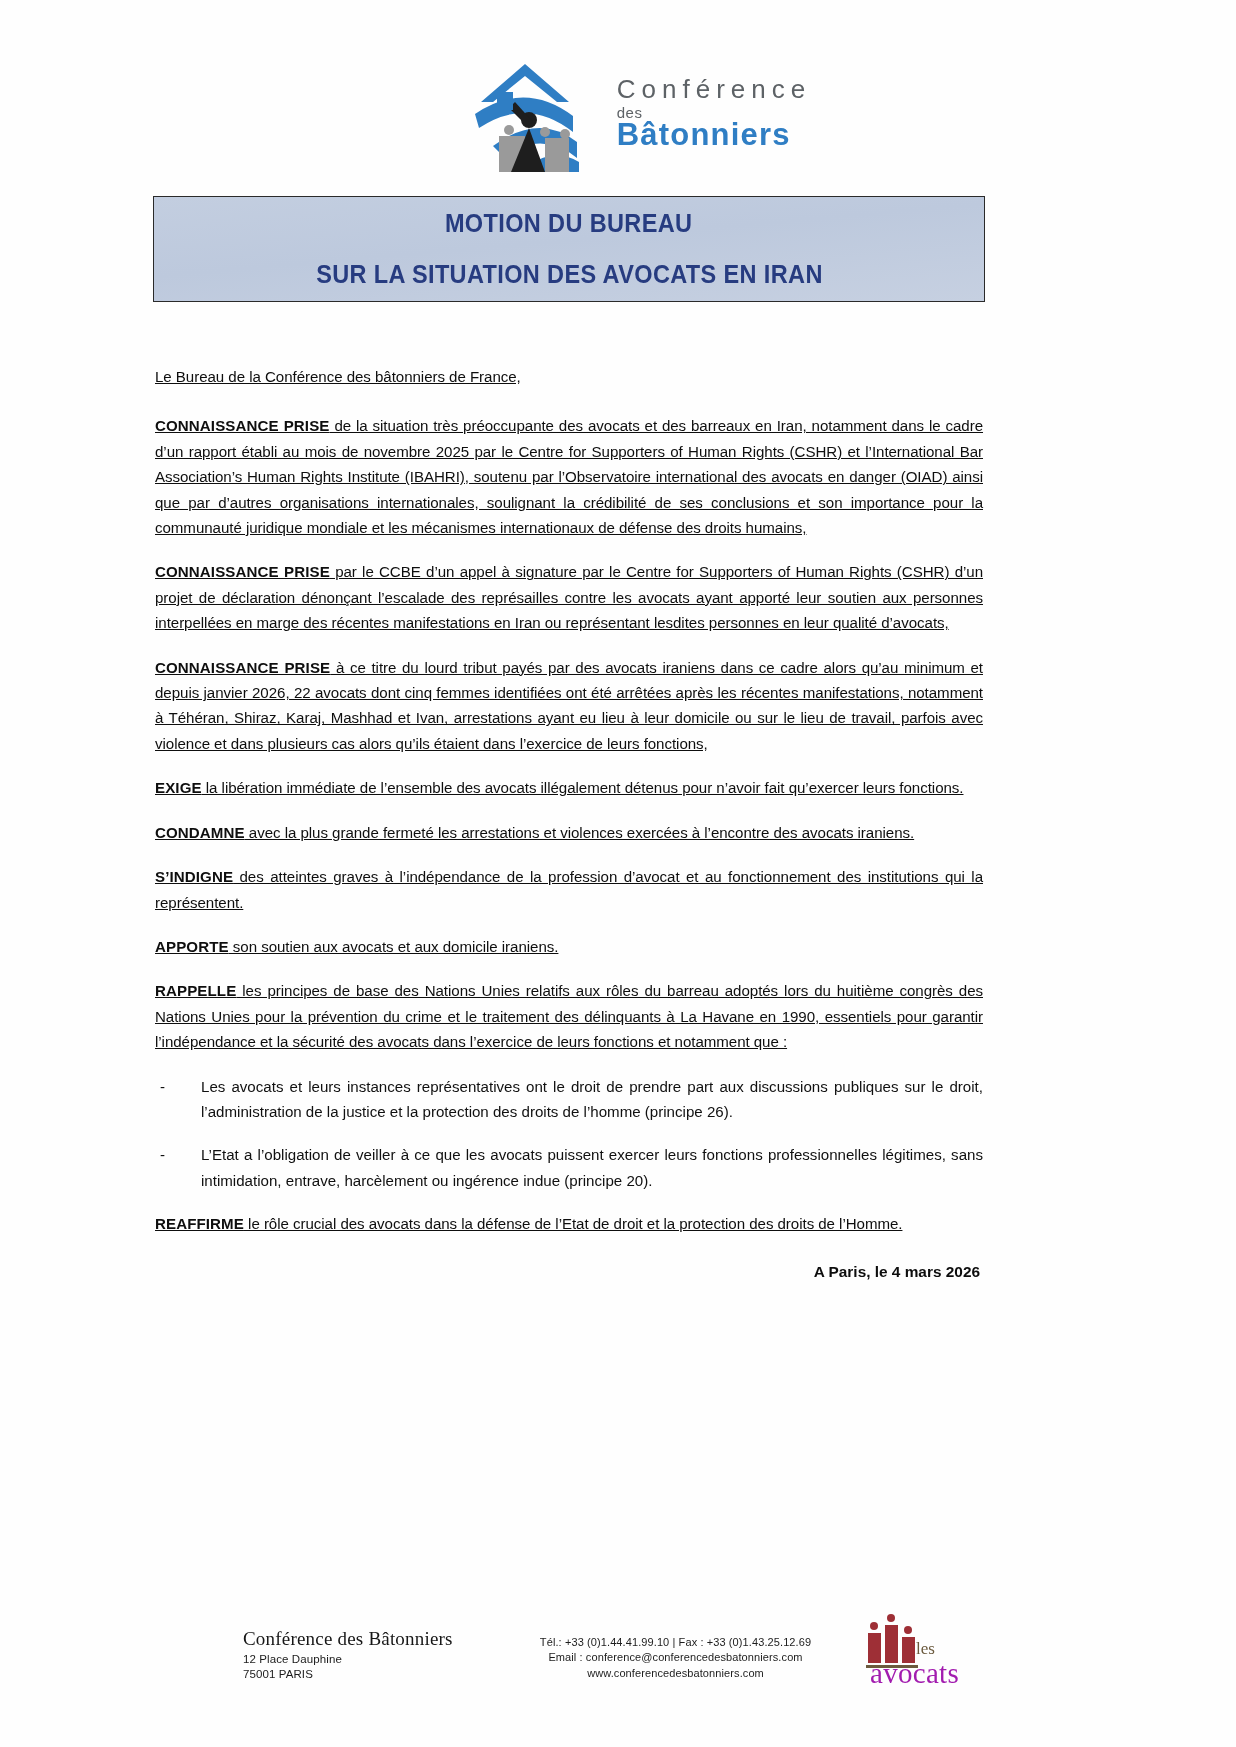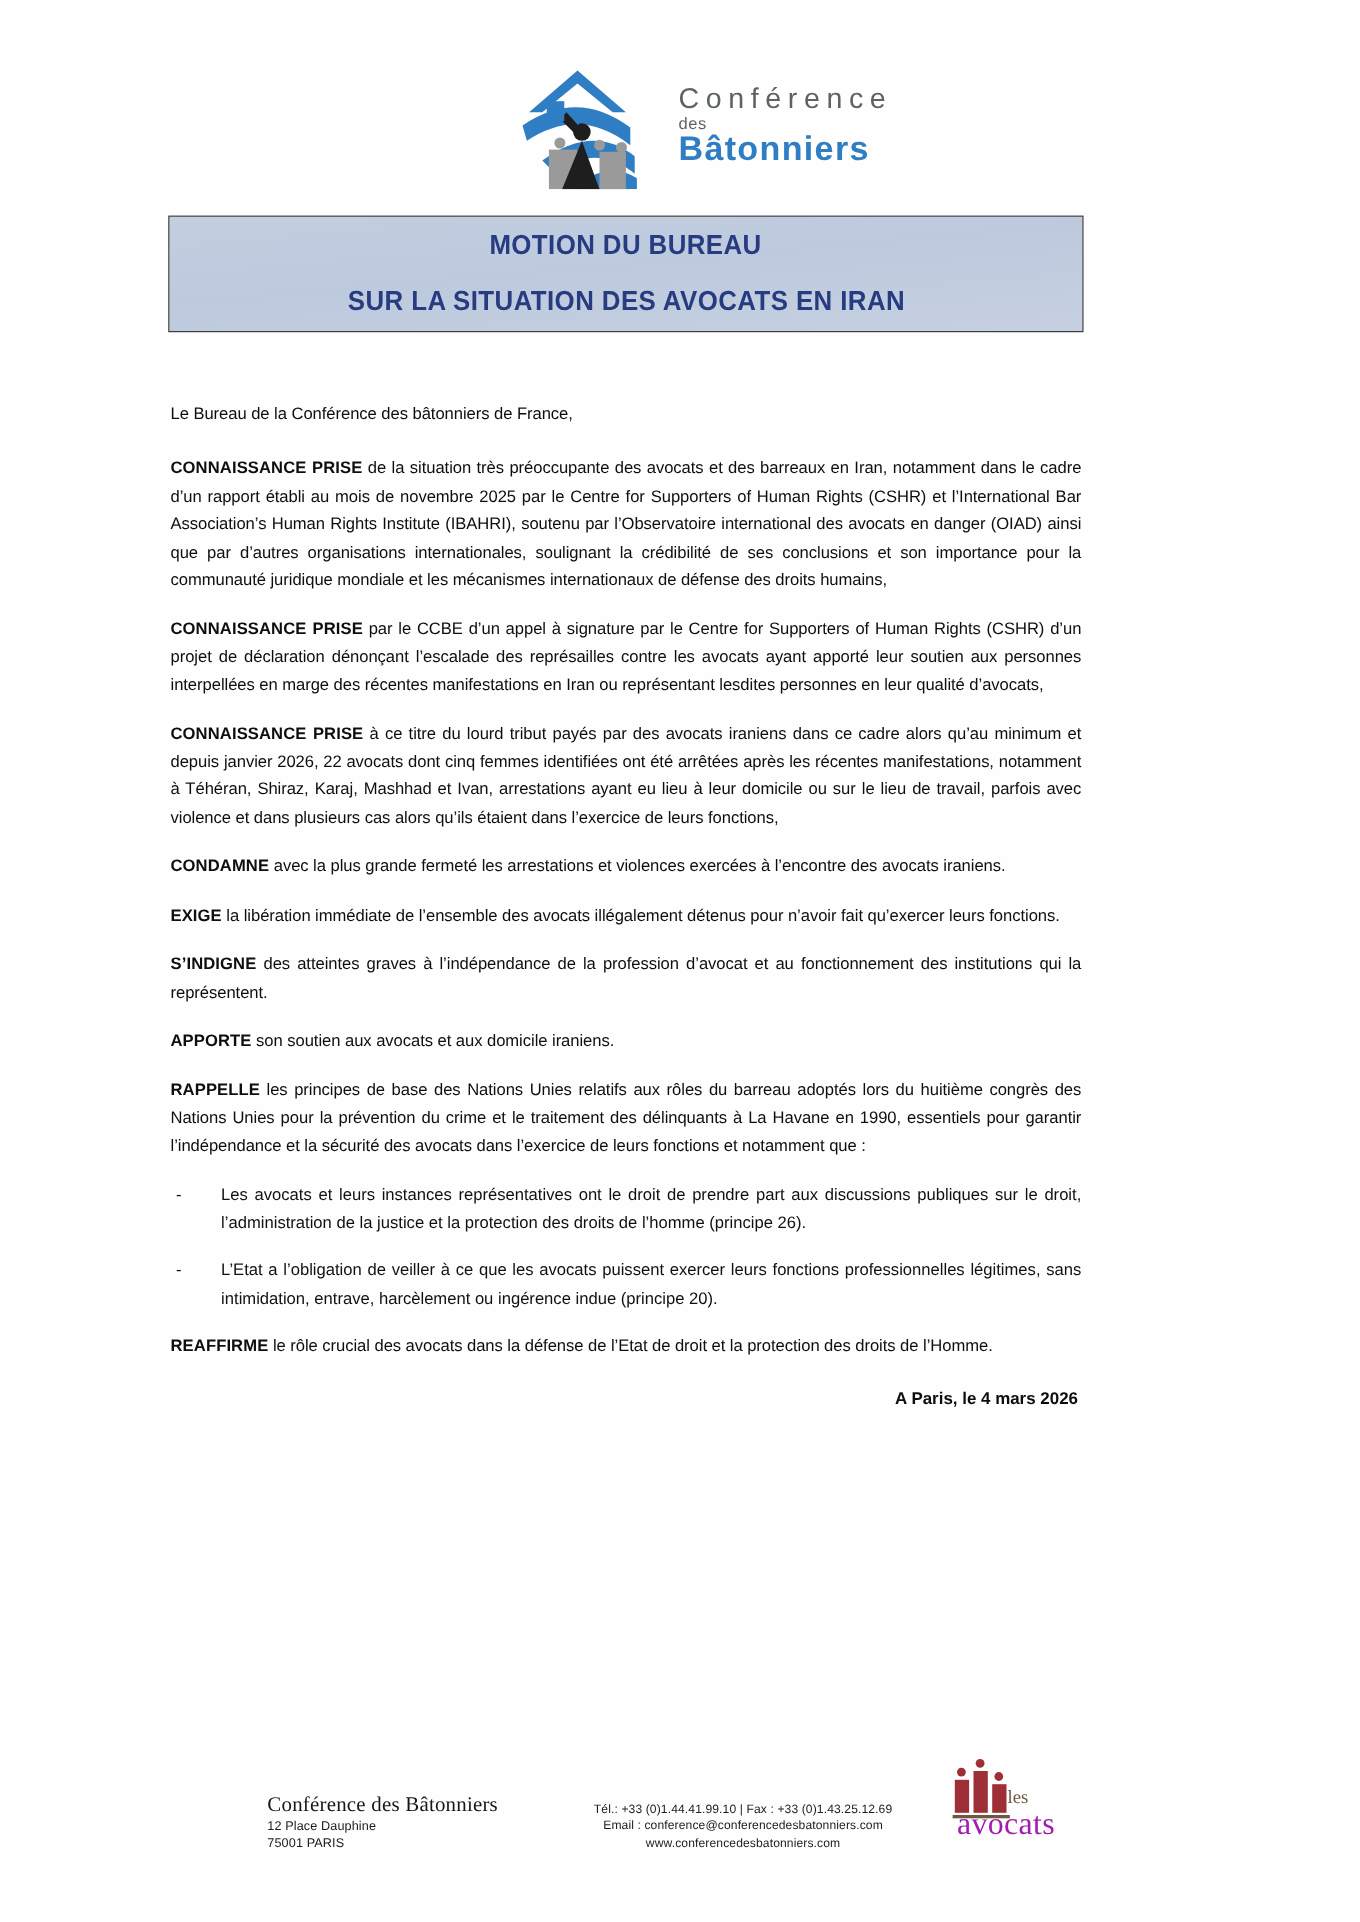--- a/index.html
+++ b/index.html
@@ -106,20 +106,21 @@
     top: 364px;
     width: 828px;
   }
   .para {
     font-size: 15.1px;
     line-height: 25.4px;
     text-align: justify;
     margin: 0 0 19px 0;
     color: #0e0e0e;
     letter-spacing: -0.05px;
+    text-decoration: underline;
   }
   .para.intro { margin-bottom: 24px; text-align: left; }
   .lead {
     font-weight: bold;
     letter-spacing: .1px;
   }
   ul.bullets {
     list-style: none;
     margin: 0 0 18px 0;
     padding: 0;
@@ -155,24 +156,24 @@
   
   .footer {
     position: absolute;
     left: 0;
     top: 1595px;
     width: 100%;
     height: 120px;
   }
   .footer-inner {
     position: relative;
-    margin: 1px auto;
+    margin: 16px auto;
     width: 830px;
     display: flex;
-    align-items: flex-end;
+    align-items: center;
   }
   .f-left {
     width: 300px;
     padding-left: 40px;
     box-sizing: border-box;
   }
   .f-name {
     font-family: "Liberation Serif", serif;
     font-size: 19px;
     color: #171717;
@@ -276,22 +277,22 @@
   </div>
 
   <div class="body">
 
     <p class="para intro">Le Bureau de la Conférence des bâtonniers de France,</p>
 
     <div id="paragraphs-container">
         <p class="para"><span class="lead">CONNAISSANCE PRISE</span><span> de la situation très préoccupante des avocats et des barreaux en Iran, notamment dans le cadre d’un rapport établi au mois de novembre 2025 par le Centre for Supporters of Human Rights (CSHR) et l’International Bar Association’s Human Rights Institute (IBAHRI), soutenu par l’Observatoire international des avocats en danger (OIAD) ainsi que par d’autres organisations internationales, soulignant la crédibilité de ses conclusions et son importance pour la communauté juridique mondiale et les mécanismes internationaux de défense des droits humains,</span></p>
         <p class="para"><span class="lead">CONNAISSANCE PRISE</span><span> par le CCBE d’un appel à signature par le Centre for Supporters of Human Rights (CSHR) d’un projet de déclaration dénonçant l’escalade des représailles contre les avocats ayant apporté leur soutien aux personnes interpellées en marge des récentes manifestations en Iran ou représentant lesdites personnes en leur qualité d’avocats,</span></p>
         <p class="para"><span class="lead">CONNAISSANCE PRISE</span><span> à ce titre du lourd tribut payés par des avocats iraniens dans ce cadre alors qu’au minimum et depuis janvier 2026, 22 avocats dont cinq femmes identifiées ont été arrêtées après les récentes manifestations, notamment à Téhéran, Shiraz, Karaj, Mashhad et Ivan, arrestations ayant eu lieu à leur domicile ou sur le lieu de travail, parfois avec violence et dans plusieurs cas alors qu’ils étaient dans l’exercice de leurs fonctions,</span></p>
+        <p class="para"><span class="lead">EXIGE</span><span> la libération immédiate de l’ensemble des avocats illégalement détenus pour n’avoir fait qu’exercer leurs fonctions.</span></p>
         <p class="para"><span class="lead">CONDAMNE</span><span> avec la plus grande fermeté les arrestations et violences exercées à l’encontre des avocats iraniens.</span></p>
-        <p class="para"><span class="lead">EXIGE</span><span> la libération immédiate de l’ensemble des avocats illégalement détenus pour n’avoir fait qu’exercer leurs fonctions.</span></p>
         <p class="para"><span class="lead">S’INDIGNE</span><span> des atteintes graves à l’indépendance de la profession d’avocat et au fonctionnement des institutions qui la représentent.</span></p>
         <p class="para"><span class="lead">APPORTE</span><span> son soutien aux avocats et aux domicile iraniens.</span></p>
         <p class="para"><span class="lead">RAPPELLE</span><span> les principes de base des Nations Unies relatifs aux rôles du barreau adoptés lors du huitième congrès des Nations Unies pour la prévention du crime et le traitement des délinquants à La Havane en 1990, essentiels pour garantir l’indépendance et la sécurité des avocats dans l’exercice de leurs fonctions et notamment que :</span></p>
       </div>
 
     <ul class="bullets" id="bullets-container">
         <li>
           <span class="dash">-</span>
           <span class="bullet-text">Les avocats et leurs instances représentatives ont le droit de prendre part aux discussions publiques sur le droit, l’administration de la justice et la protection des droits de l’homme (principe 26).</span>
         </li>

